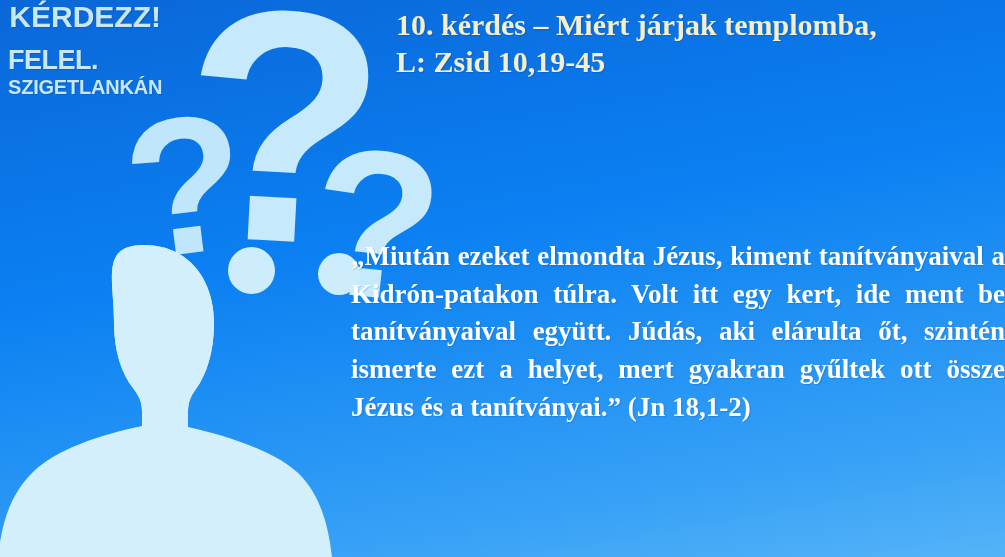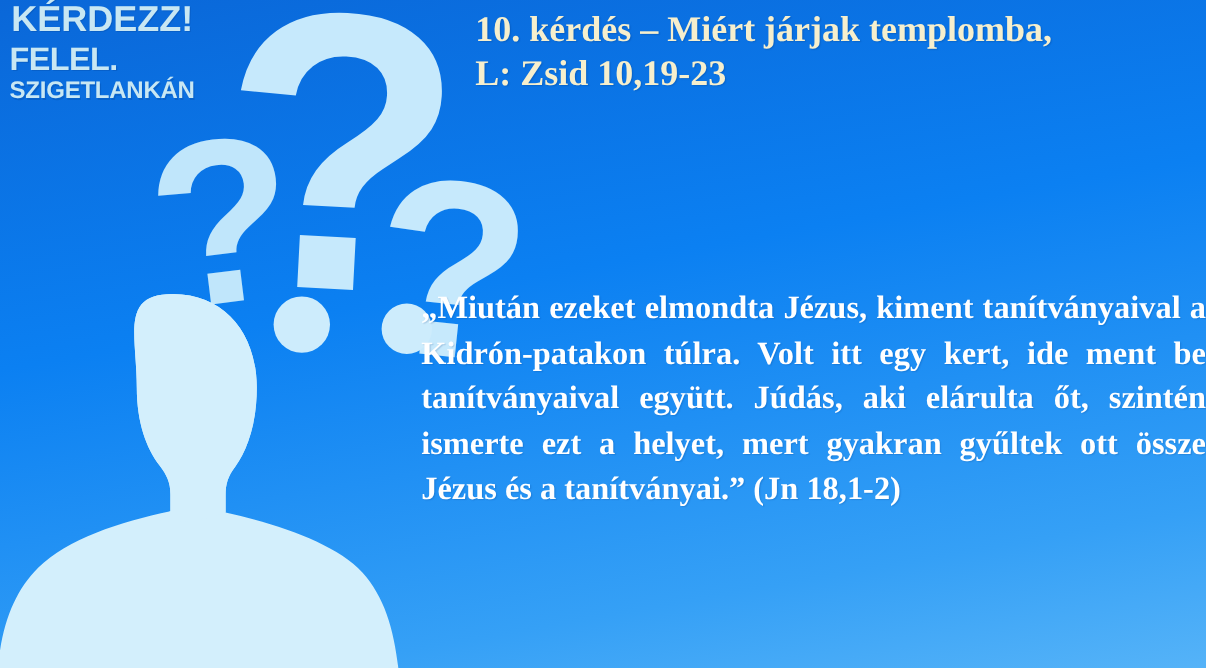--- a/index.html
+++ b/index.html
@@ -83,20 +83,21 @@
   }
   .logo-l1 {
     font-size: 30px;
     line-height: 1.02;
     letter-spacing: 0px;
     text-align: center;
   }
   .logo-l2 {
     font-size: 27px;
     line-height: 1.2;
+    margin-top: 11px;
   }
   .logo-l3 {
     font-size: 15px;
     line-height: 1.12;
     letter-spacing: -0.2px;
     margin-top: 2px;
   }
   .logo-l4 {
     font-size: 20px;
     line-height: 1.12;
@@ -166,20 +167,20 @@
   </svg>
 
   <div class="logo">
     <div class="logo-l1">KÉRDEZZ!</div>
     <div class="logo-l2">FELEL.</div>
     <div class="logo-l4">SZIGETLANKÁN</div>
   </div>
 
   <div class="heading">
     <div>10. kérdés – Miért járjak templomba,</div>
-    <div>L: Zsid 10,19-23</div>
+    <div>L: Zsid 10,19-45</div>
   </div>
 
   <div class="quote">
     <span>„Miután ezeket elmondta Jézus, kiment tanítványaival a Kidrón-patakon túlra. Volt itt egy kert, ide ment be tanítványaival együtt. Júdás, aki elárulta őt, szintén ismerte ezt a helyet, mert gyakran gyűltek ott össze Jézus és a tanítványai.” (Jn 18,1-2)</span>
   </div>
 
 </div>
 
 </body></html>

